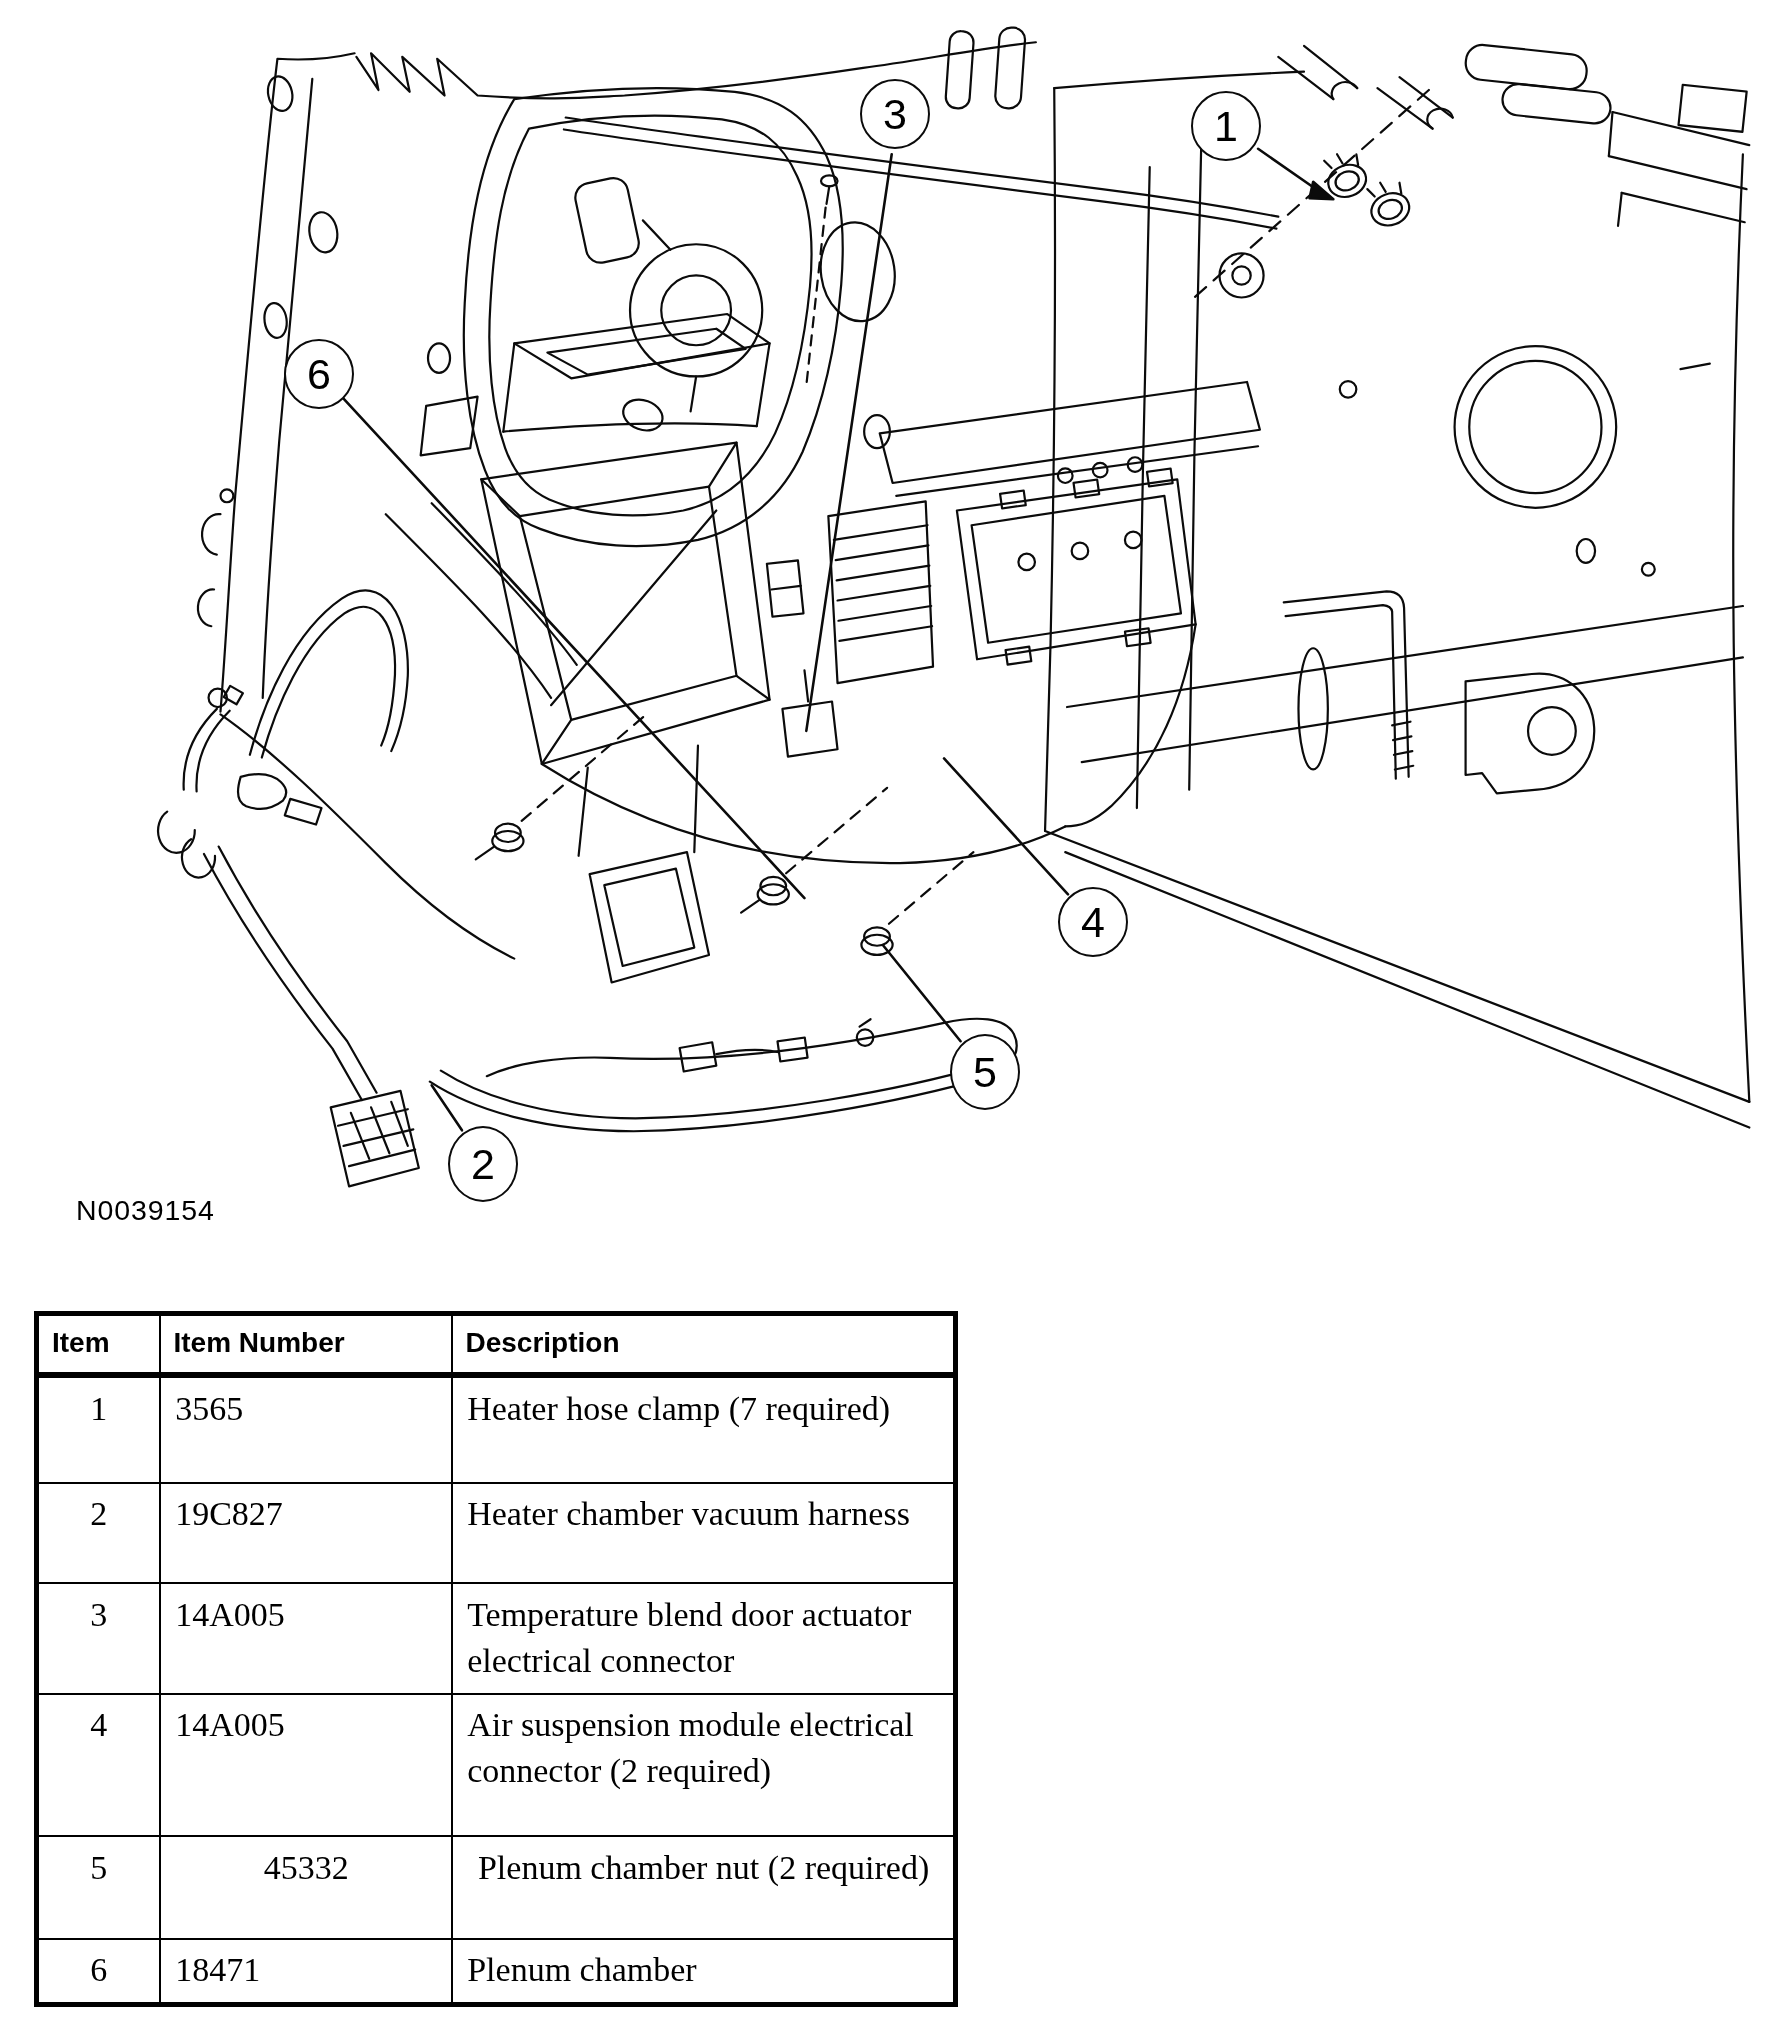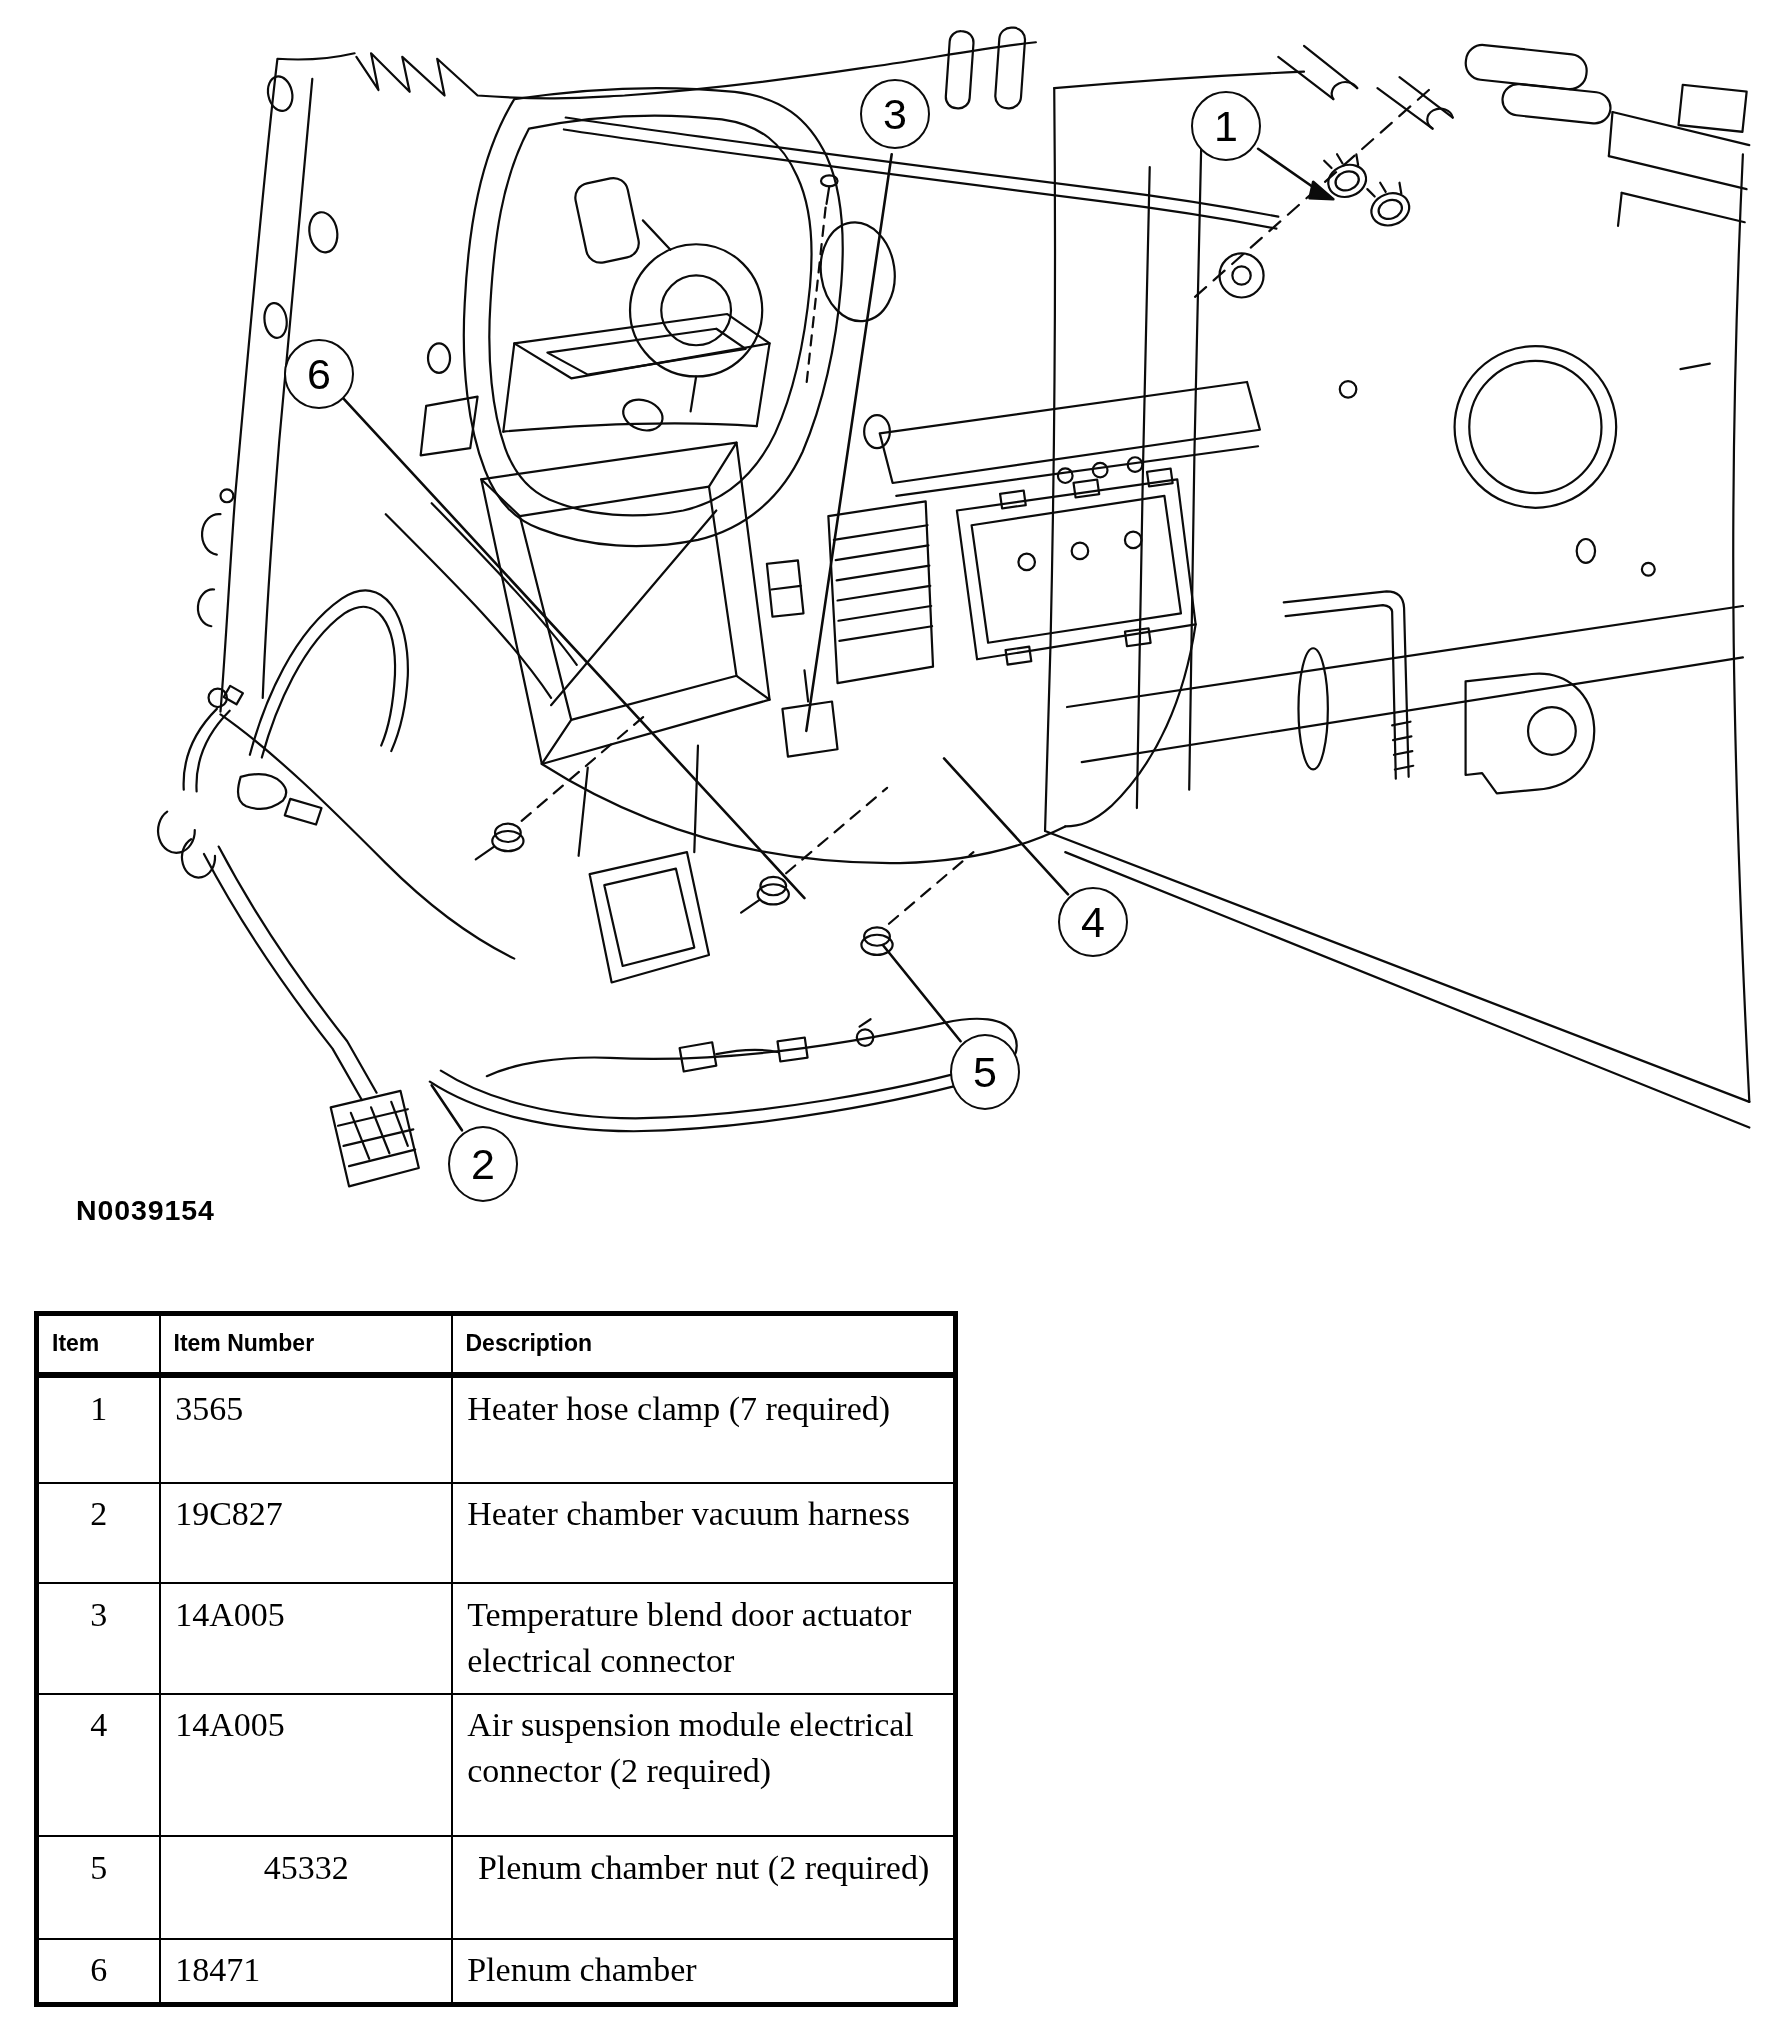--- a/index.html
+++ b/index.html
@@ -4,26 +4,26 @@
 <style>
   html,body{margin:0;padding:0;background:#ffffff;}
   .page{position:relative;width:1788px;height:2041px;background:#fff;overflow:hidden;
         font-family:"Liberation Sans", sans-serif;color:#000;}
   .diagram{position:absolute;left:0;top:0;width:1788px;height:1235px;}
   .diagram svg{position:absolute;left:0;top:0;}
   .callout{position:absolute;width:66px;height:66px;border:2.8px solid #0b0b0b;border-radius:50%;
            background:#fff;display:flex;align-items:center;justify-content:center;
            font-size:43px;font-weight:500;line-height:1;z-index:5;}
   .callout.tall{height:72px;}
-  .figure-id{position:absolute;left:76px;top:1194px;font-size:28.5px;font-weight:700;
+  .figure-id{position:absolute;left:76px;top:1194px;font-size:28.5px;font-weight:400;
              letter-spacing:0.9px;z-index:4;}
   .table-wrap{position:absolute;left:34px;top:1311px;z-index:4;}
   table.parts{border-collapse:collapse;table-layout:fixed;width:919px;
               border:5.5px solid #000;}
-  table.parts th{font-family:"Liberation Sans",sans-serif;font-weight:bold;font-size:23px;
+  table.parts th{font-family:"Liberation Sans",sans-serif;font-weight:bold;font-size:28px;
                  text-align:left;padding:7.3px 11px 9.2px 13px;border:2.8px solid #000;
                  border-bottom:6.4px solid #000;height:40px;vertical-align:middle;}
   table.parts td{font-family:"Liberation Serif",serif;font-size:34px;line-height:46px;
                  vertical-align:top;padding:7.3px 13px 9.2px 14.7px;border:2.8px solid #000;}
   table.parts td.item{text-align:center;padding-left:3.7px;padding-right:3.7px;}
   col.c1{width:123px;} col.c2{width:292px;} col.c3{width:504px;}
   tr.r1 td{height:87px;} tr.r2 td{height:82px;} tr.r3 td{height:84px;}
   tr.r4 td{height:124px;} tr.r5 td{height:84px;text-align:center;} tr.r6 td{height:43px;}
 </style>
 </head>

